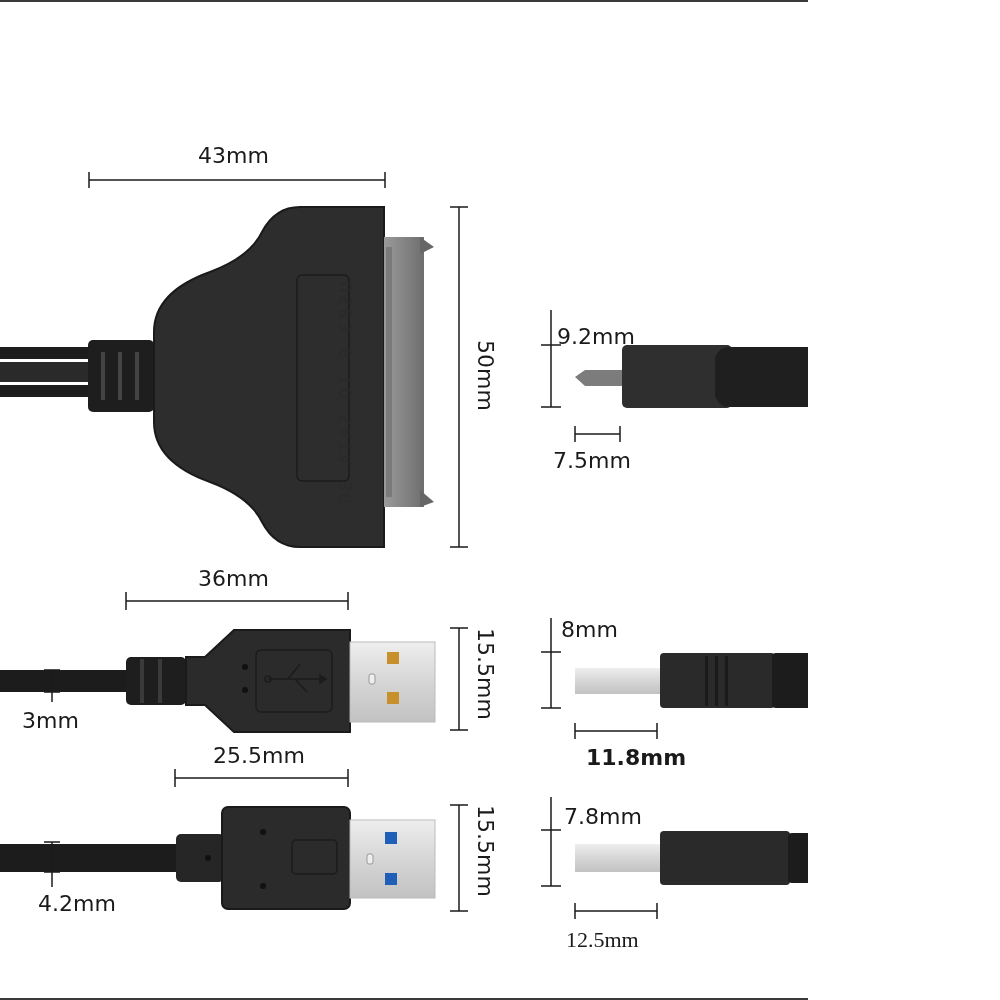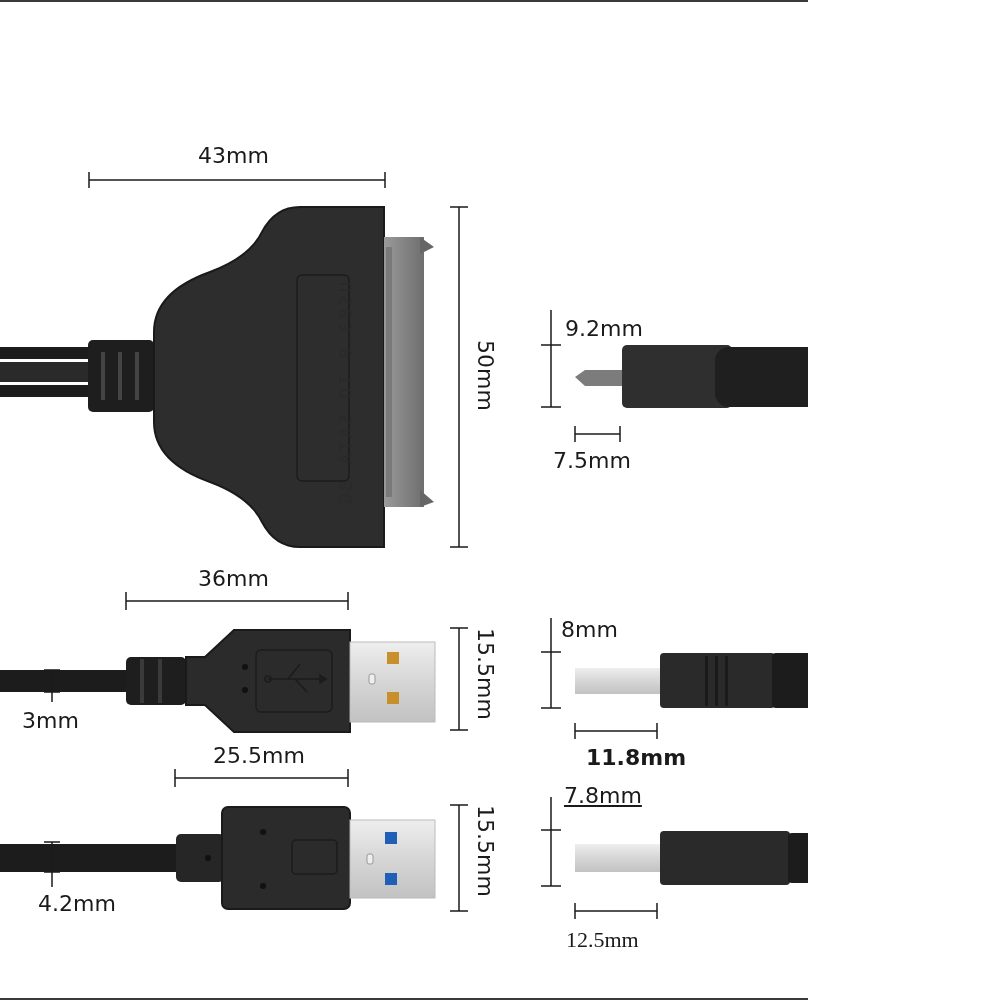--- a/index.html
+++ b/index.html
@@ -170,27 +170,27 @@
     <line x1="575" y1="909" x2="657" y2="909"></line>
     <line x1="575" y1="901" x2="575" y2="917"></line>
     <line x1="657" y1="901" x2="657" y2="917"></line>
   </g>
 </svg>
 
 <span class="embossed" style="left:336px;top:280px;">USB3.0 TO SATA 3G</span>
 
 <span class="lbl" style="left:198px;top:143px;">43mm</span>
 <span class="vlbl" style="left:496px;top:338px;">50mm</span>
-<span class="lbl" style="left:557px;top:316px;margin-left:8px;">9.2mm</span>
+<span class="lbl" style="left:557px;top:324px;">9.2mm</span>
 <span class="lbl" style="left:553px;top:448px;">7.5mm</span>
 
 <span class="lbl" style="left:198px;top:566px;">36mm</span>
 <span class="vlbl" style="left:496px;top:626px;">15.5mm</span>
 <span class="lbl" style="left:22px;top:708px;">3mm</span>
 <span class="lbl" style="left:561px;top:617px;text-align:center;">8mm</span>
 <span class="lbl" style="left:586px;top:745px;font-weight:bold;">11.8mm</span>
 
 <span class="lbl" style="left:213px;top:743px;">25.5mm</span>
 <span class="vlbl" style="left:496px;top:803px;">15.5mm</span>
 <span class="lbl" style="left:10px;top:891px;margin-left:28px;">4.2mm</span>
-<span class="lbl" style="left:564px;top:783px;text-decoration:underline;">7.8mm</span>
+<span class="lbl" style="left:564px;top:804px;">7.8mm</span>
 <span class="lbl" style="left:566px;top:927px;font-family:Liberation Serif, serif;">12.5mm</span>
 </div>
 
 </body></html>

